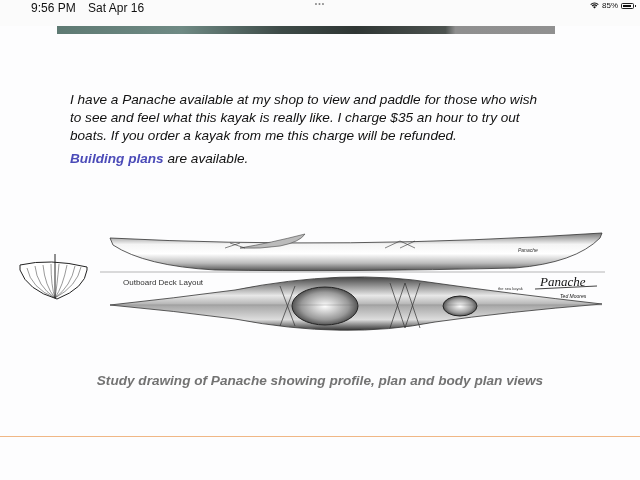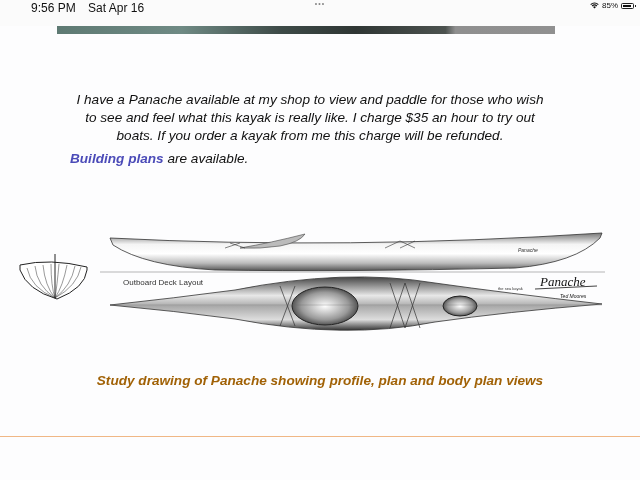--- a/index.html
+++ b/index.html
@@ -8,25 +8,25 @@
   .status-left { position:absolute; left:3px; top:1px; font-size:12px; color:#111;padding-left:28px; }
   .status-left span { margin-right:9px; }
   .status-right { position:absolute; right:6px; top:1px; font-size:8px; color:#111; display:flex; align-items:center; gap:3px; }
   .battery { width:13px; height:6px; border:1px solid #222; border-radius:1.5px; position:relative; padding:1px; box-sizing:border-box; }
   .battery .fill { width:85%; height:100%; background:#111; }
   .battery::after { content:""; position:absolute; right:-3px; top:1px; width:1.5px; height:2px; background:#222; }
   .dots { position:absolute; left:0; right:0; top:0px; text-align:center; font-size:7px; color:#888; letter-spacing:1px; }
   .url { position:absolute; left:0; right:0; top:11px; text-align:center; font-size:9.5px; color:#111; }
   .lock { display:inline-block; width:4px; height:4px; background:#111; margin-right:3px; border-radius:1px; position:relative; top:-1px; }
   .hero-strip { position:absolute; left:57px; top:26px; width:498px; height:8px; background:linear-gradient(90deg,#5e7a73 0%,#6f8a84 25%,#3d4a47 45%,#2f3634 60%,#4c524f 78%,#8f8f8f 80%,#909090 100%); }
-  .para { position:absolute; left:70px; top:91px; width:480px; font-style:italic; font-size:13.6px; line-height:18px; color:#111;text-align:center; }
+  .para { position:absolute; left:70px; top:91px; width:480px; font-style:italic; font-size:13.6px; line-height:18px; color:#111; }
   .plans { position:absolute; left:70px; top:151px; font-style:italic; font-size:13.6px; color:#111; }
   .plans a { color:#4b4bb8; text-decoration:none;font-weight:bold; }
   .drawing { position:absolute; left:15px; top:228px; width:595px; height:110px; }
-  .caption { position:absolute; left:0; width:640px; top:373px; text-align:center; font-style:italic; font-weight:bold; font-size:13.6px; color:#a16207; }
+  .caption { position:absolute; left:0; width:640px; top:373px; text-align:center; font-style:italic; font-weight:bold; font-size:13.6px; color:#737373; }
   .divider { position:absolute; left:0; width:640px; top:436px; height:1px; background:#f0b785; }
   .deck-label { font-family:"Liberation Sans", sans-serif; }
 </style>
 </head>
 <body>
 
 <div class="statusbar">
   <div class="status-left">
     <span>9:56 PM</span>
     <span>Sat Apr 16</span>

